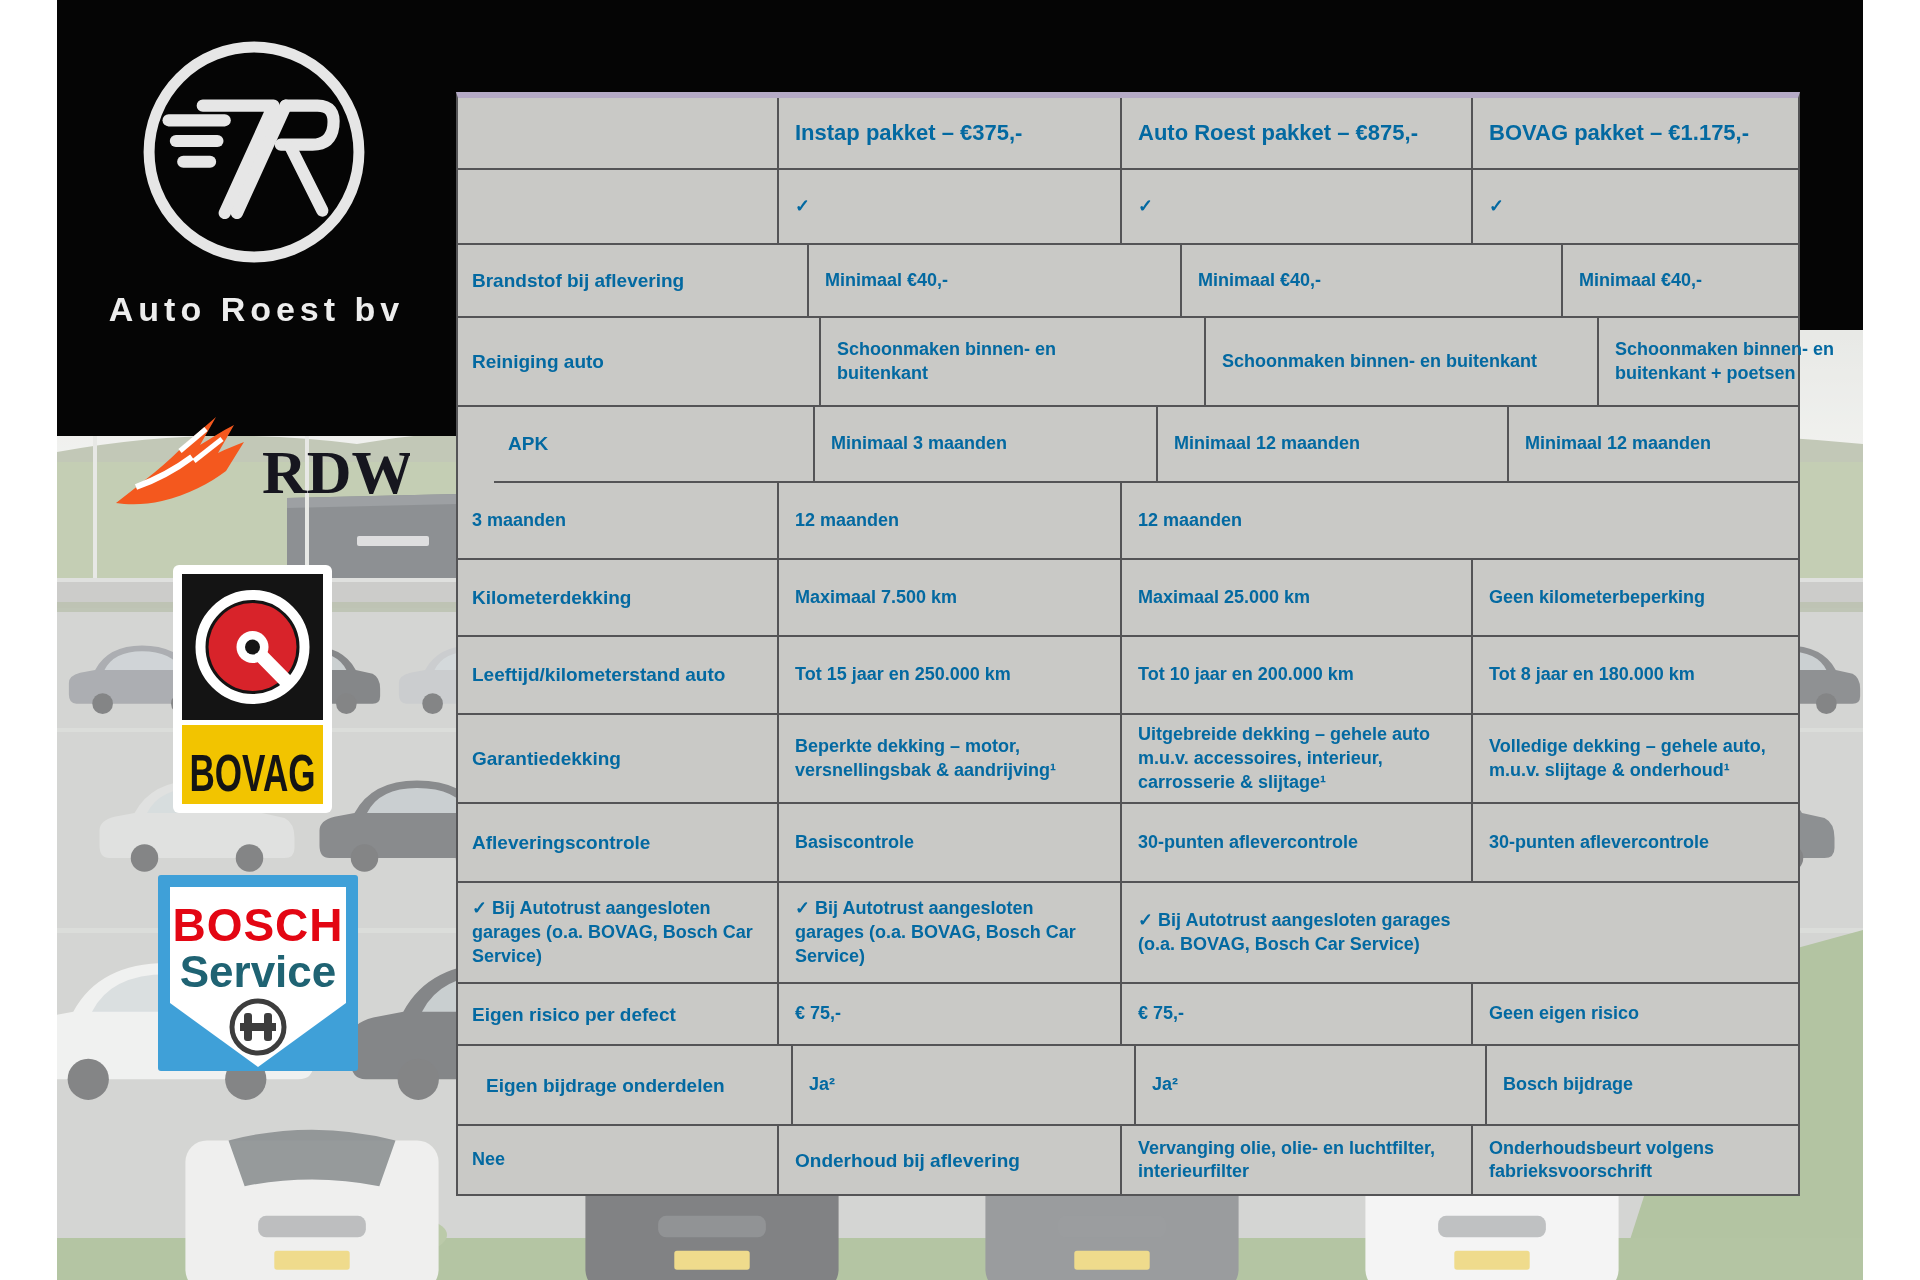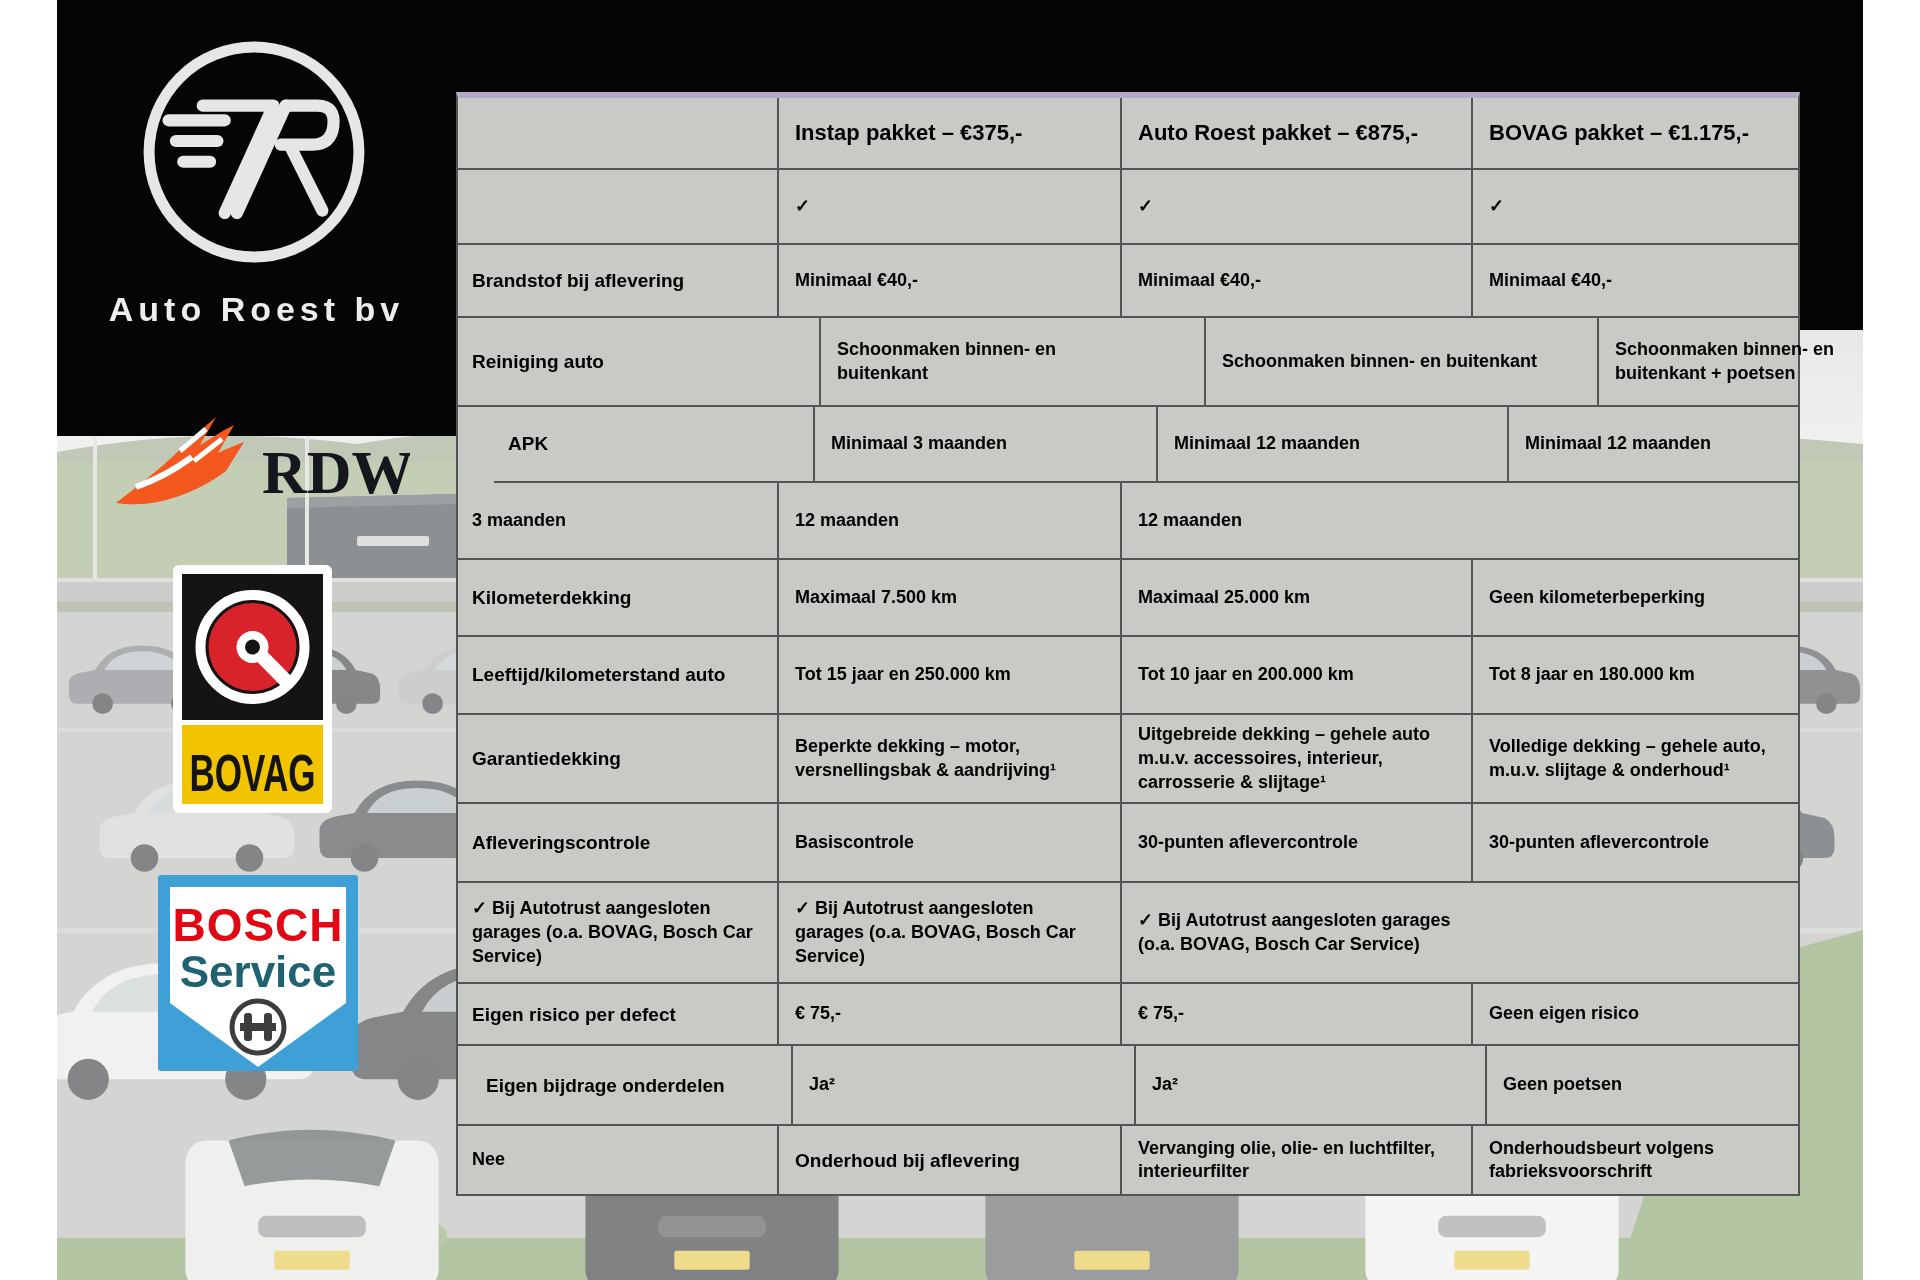--- a/index.html
+++ b/index.html
@@ -18,33 +18,33 @@
 
   
   .rdw{position:absolute;left:110px;top:415px;width:300px;height:100px;}
   .bovag{position:absolute;left:173px;top:565px;width:159px;height:248px;}
   .bosch{position:absolute;left:158px;top:875px;width:200px;height:196px;}
 
   
   .pkg-table{position:absolute;left:456px;top:92px;width:1344px;
     background:#c9c9c6;border-top:6px solid #b5aac6;
     border-left:2px solid #545456;border-right:2px solid #545456;border-bottom:2px solid #545456;
-    box-sizing:border-box;color:#000000;}
+    box-sizing:border-box;color:#0369a1;}
   .trow{display:grid;grid-template-columns:319px 343px 351px 325px;
     border-bottom:2px solid #545456;box-sizing:border-box;}
   .trow:last-child{border-bottom:none;}
   .cell{display:flex;align-items:center;padding:8px 15px 8px 16px;
     border-left:2px solid #545456;box-sizing:border-box;
     font-size:18px;font-weight:700;line-height:1.32;}
   .cell:first-child{border-left:none;padding-left:14px;}
   .label-cell{font-size:19px;}
   .head .cell{font-size:22px;}
   .head{min-height:72px;}
   #rows .trow:nth-child(1){min-height:75px;}
-  #rows .trow:nth-child(2){min-height:73px;}
+  #rows .trow:nth-child(2){min-height:73px;gap:30px;}
   #rows .trow:nth-child(3){min-height:89px;gap:42px;}
   #rows .trow:nth-child(4){min-height:76px;margin-left:36px;}
   #rows .trow:nth-child(5){min-height:77px;}
   #rows .trow:nth-child(6){min-height:77px;}
   #rows .trow:nth-child(7){min-height:78px;}
   #rows .trow:nth-child(8){min-height:88px;}
   #rows .trow:nth-child(9){min-height:79px;}
   #rows .trow:nth-child(10){min-height:101px;}
   #rows .trow:nth-child(11){min-height:62px;}
   #rows .trow:nth-child(12){min-height:80px;padding-left:14px;}
@@ -287,21 +287,21 @@
       <div class="cell label-cell">Eigen risico per defect</div>
       <div class="cell">€ 75,-</div>
       <div class="cell">€ 75,-</div>
       <div class="cell">Geen eigen risico</div>
     </div>
 
     <div class="trow">
       <div class="cell label-cell">Eigen bijdrage onderdelen</div>
       <div class="cell">Ja²</div>
       <div class="cell">Ja²</div>
-      <div class="cell">Geen poetsen</div>
+      <div class="cell">Bosch bijdrage</div>
     </div>
 
     <div class="trow">
       <div class="cell">Nee</div>
       <div class="cell label-cell">Onderhoud bij aflevering</div>
       <div class="cell">Vervanging olie, olie- en luchtfilter, interieurfilter</div>
       <div class="cell">Onderhoudsbeurt volgens fabrieksvoorschrift</div>
     </div>
   </div>
   </div>

